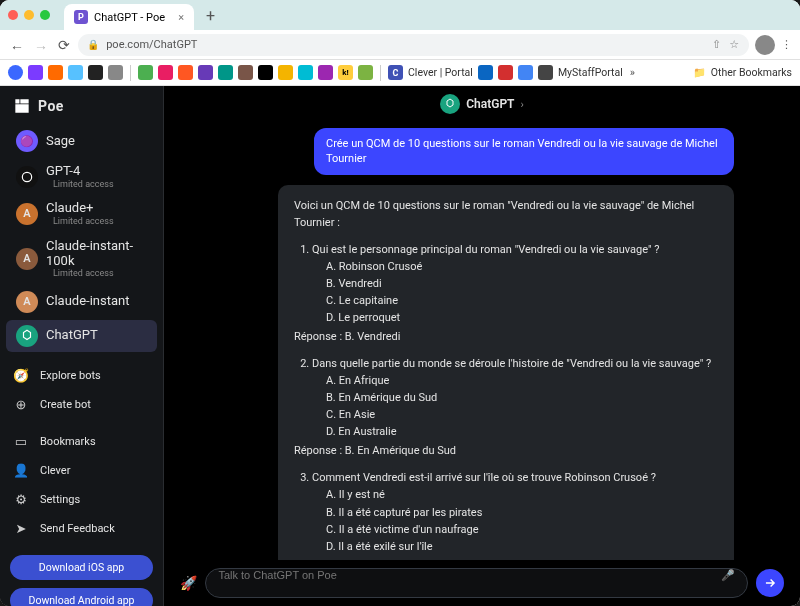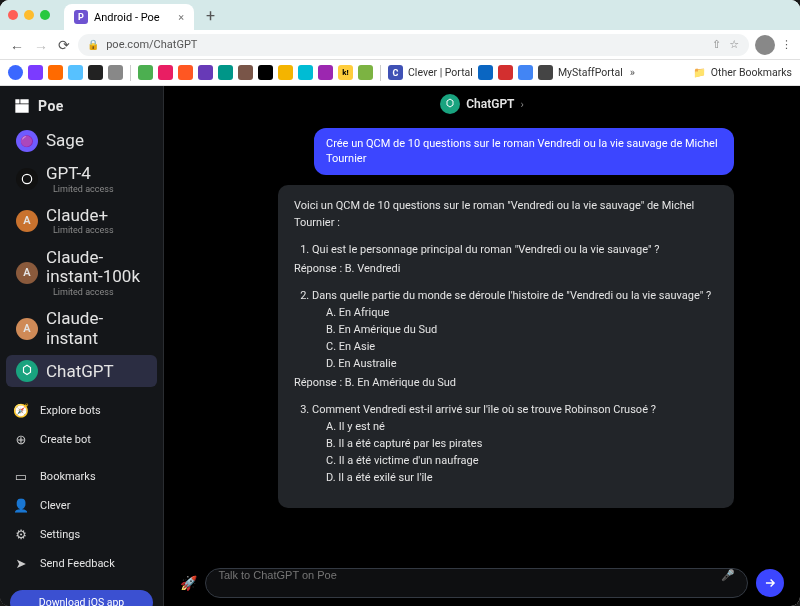--- a/index.html
+++ b/index.html
@@ -31,21 +31,21 @@
   
   .app { display:flex; height: calc(100% - 86px); background:#000000; color:#e4e4e4;}
   .sidebar{ width:164px; background:#141619; border-right:1px solid #2a2d31; display:flex; flex-direction:column; padding:6px 0; overflow-y:auto;}
   .logo-row{ display:flex; align-items:center; gap:6px; padding:4px 12px 8px; }
   .poe-logo{ width:20px; height:20px; fill:#fff;}
   .logo-text{ font-weight:700; font-size:14px; letter-spacing:.5px;}
   .bot-item{ display:flex; align-items:center; gap:8px; padding:5px 10px; margin:1px 6px; border-radius:6px; cursor:pointer;}
   .bot-item.active{ background:#2b2d42; }
   .bot-ava{ width:22px; height:22px; border-radius:50%; display:flex; align-items:center; justify-content:center; font-size:11px; font-weight:600; flex-shrink:0;}
   .bot-meta{ display:flex; flex-direction:column; line-height:1.15;}
-  .bot-name{ font-size:17px; }
+  .bot-name{ font-size:13px; }
   .bot-sub{ font-size:9px; color:#888;padding-left:7px;}
   .side-sep{ height:1px; background:#2a2d31; margin:4px 0;}
   .side-link{ display:flex; align-items:center; gap:10px; padding:7px 12px; font-size:11px; cursor:pointer;}
   .side-link .ico{ width:18px; display:flex; justify-content:center; font-size:13px; color:#ccc;}
   .dl-btn{ margin:4px 10px; background:#3b50d1; color:#fff; text-align:center; padding:6px; border-radius:14px; font-size:10.5px; cursor:pointer;}
   .follow{ text-align:center; font-size:9.5px; color:#aaa; padding:6px; display:flex; justify-content:center; gap:5px;}
   .main{ flex:1; display:flex; flex-direction:column; min-width:0;}
   .chat-header{ height:36px; display:flex; align-items:center; justify-content:center; gap:6px; position:relative;}
   .chat-header .hava{ width:20px; height:20px; border-radius:50%; background:#19a37f; display:flex; align-items:center; justify-content:center;}
   .chat-header-name{ font-size:12px; font-weight:600;}
@@ -72,21 +72,21 @@
 <div class="window">
 
   <div class="tabstrip">
     <div class="traffic">
       <div class="dot red"></div>
       <div class="dot yellow"></div>
       <div class="dot green"></div>
     </div>
     <div class="tab">
       <span class="fav">P</span>
-      <span>Android - Poe</span>
+      <span>ChatGPT - Poe</span>
       <span class="close">×</span>
     </div>
     <div class="newtab">+</div>
   </div>
 
   <div class="urlbar-row">
     <span class="nav-arrow enabled">←</span>
     <span class="nav-arrow">→</span>
     <span class="nav-arrow enabled">⟳</span>
     <div class="urlbar">
@@ -241,20 +241,26 @@
 
       <div class="chat-body">
         <div class="user-msg">Crée un QCM de 10 questions sur le roman Vendredi ou la vie sauvage de Michel Tournier</div>
 
         <div class="bot-msg">
           <div>Voici un QCM de 10 questions sur le roman "Vendredi ou la vie sauvage" de Michel Tournier :</div>
 
           <ol>
             <li class="q-block">
               <span>Qui est le personnage principal du roman "Vendredi ou la vie sauvage" ?</span>
+              <div class="opts">
+                <div>A. Robinson Crusoé</div>
+                <div>B. Vendredi</div>
+                <div>C. Le capitaine</div>
+                <div>D. Le perroquet</div>
+              </div>
             </li>
           </ol>
           <div class="ans">Réponse : B. Vendredi</div>
 
           <ol start="2">
             <li class="q-block">
               <span>Dans quelle partie du monde se déroule l'histoire de "Vendredi ou la vie sauvage" ?</span>
               <div class="opts">
                 <div>A. En Afrique</div>
                 <div>B. En Amérique du Sud</div>

